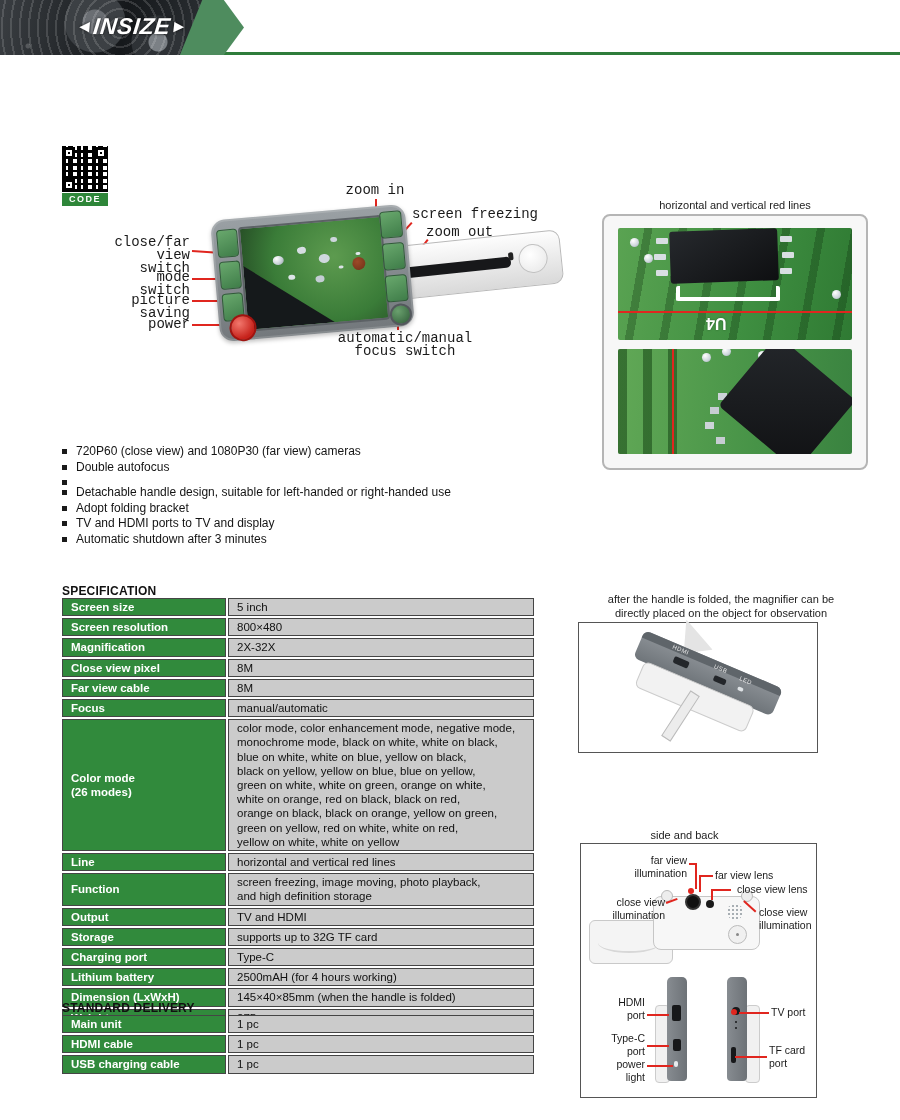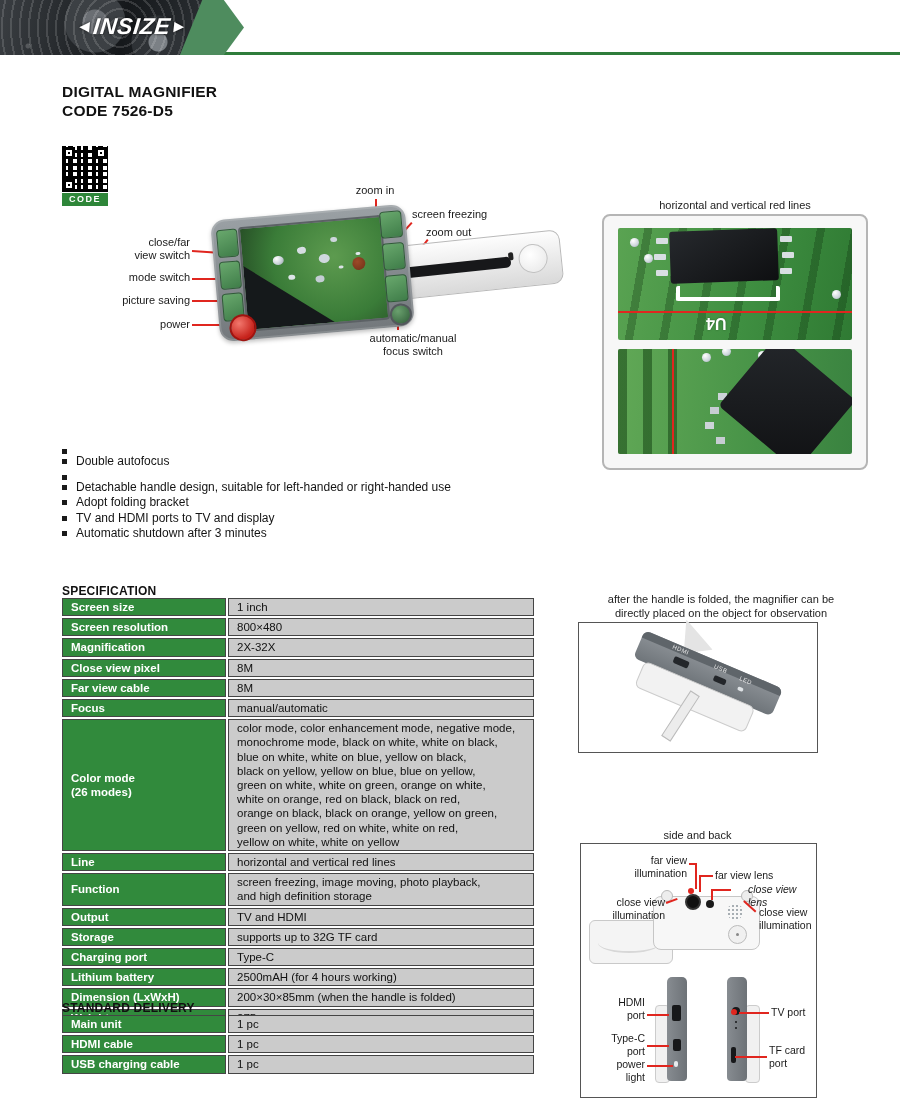--- a/index.html
+++ b/index.html
@@ -59,21 +59,21 @@
     background:radial-gradient(circle at 40% 35%,#9c4a28,#6f3018);}
   .btnL,.btnR{position:absolute;border-radius:4px;border:1px solid #2e5c36;
     background:linear-gradient(160deg,#69a86d,#3f7d49);}
   .btnL{left:5px;width:19px;height:26px;}
   .btnR{left:169px;width:20px;height:25px;}
   .btn-pwr{position:absolute;left:10px;top:96px;width:23px;height:23px;border-radius:50%;
     background:radial-gradient(circle at 35% 30%,#f2776d,#c6221b 70%);border:2px solid #a01410;}
   .btn-focus{position:absolute;left:171px;top:99px;width:18px;height:18px;border-radius:50%;
     background:radial-gradient(circle at 35% 30%,#6aa06e,#2f5c38);border:2px solid #53585c;}
 
-  .co{position:absolute;font-size:11px;color:#1a1a1a;line-height:13px;white-space:pre-line;}
+  .co{position:absolute;font-size:14px;color:#1a1a1a;line-height:13px;white-space:pre-line;font-family:Liberation Mono, monospace;}
   .co.r{text-align:right;}
   .co.c{text-align:center;}
   .rl{position:absolute;background:#e0261f;}
   .rl.h{height:1.5px;}
   .rl.v{width:1.5px;}
   .rl.s{height:1.5px;transform-origin:left center;}
   .rdot{position:absolute;width:6px;height:6px;border-radius:50%;background:#e0261f;}
 
   
   .cap{position:absolute;font-size:11px;color:#222;text-align:center;white-space:pre-line;line-height:14px;}
@@ -161,24 +161,20 @@
 
 <div class="page">
 
   <div class="hdr">
     <div class="hdr-line"></div>
     <div class="hdr-photo"></div>
     <div class="hdr-chev"></div>
     <div class="logo"><span class="arr">◄</span><span>INSIZE</span><span class="arr">►</span></div>
   </div>
 
-  <div class="title">
-    <div>DIGITAL MAGNIFIER</div>
-    <div>CODE 7526-D5</div>
-  </div>
 
   <div class="qr">
     <div class="qr-f" style="left:1px;top:1px;"></div>
     <div class="qr-f" style="right:1px;top:1px;"></div>
     <div class="qr-f" style="left:1px;bottom:1px;"></div>
   </div>
   <div class="video-badge">CODE</div>
 
   <div class="fig-main">
     <div class="dev-handle">
@@ -217,21 +213,21 @@
 
     <div class="co r" style="left:8px;top:89px;width:92px;">mode switch</div>
     <div class="rl h" style="left:102px;top:96px;width:28px;"></div>
 
     <div class="co r" style="left:8px;top:112px;width:92px;">picture saving</div>
     <div class="rl h" style="left:102px;top:118px;width:26px;"></div>
 
     <div class="co r" style="left:8px;top:136px;width:92px;">power</div>
     <div class="rl h" style="left:102px;top:142px;width:40px;"></div>
 
-    <div class="co c" style="left:253px;top:150px;width:140px;">automatic/manual
+    <div class="co c" style="left:245px;top:150px;width:140px;">automatic/manual
 focus switch</div>
     <div class="rl v" style="left:307px;top:118px;height:30px;"></div>
   </div>
 
   <div class="cap" style="left:600px;top:198px;width:270px;">horizontal and vertical red lines</div>
   <div class="box-lines">
     <div class="pcb pcb1">
       <div class="soldot" style="left:12px;top:10px;"></div>
       <div class="soldot" style="left:26px;top:26px;"></div>
       <div class="soldot" style="left:214px;top:62px;"></div>
@@ -253,20 +249,21 @@
       <div class="soldot" style="left:140px;top:2px;"></div>
       <div class="legs2"></div>
       <div class="chip2"></div>
       <div class="redline-v"></div>
     </div>
   </div>
 
   <div class="features">
     <div class="feat">
         <span class="bullet"></span>
+        <span>720P60 (close view) and 1080P30 (far view) cameras</span>
       </div>
     <div class="feat">
         <span class="bullet"></span>
         <span>Double autofocus</span>
       </div>
     <div class="feat">
         <span class="bullet"></span>
       </div>
     <div class="feat">
         <span class="bullet"></span>
@@ -284,21 +281,21 @@
         <span class="bullet"></span>
         <span>Automatic shutdown after 3 minutes</span>
       </div>
   </div>
 
   <div class="sec-title" style="left:62px;top:584px;">SPECIFICATION</div>
   <table class="gtab" style="left:60px;top:596px;">
     <tbody>
         <tr>
           <td class="l">Screen size</td>
-          <td class="v">1 inch</td>
+          <td class="v">5 inch</td>
         </tr>
     <tr>
           <td class="l">Screen resolution</td>
           <td class="v">800×480</td>
         </tr>
     <tr>
           <td class="l">Magnification</td>
           <td class="v">2X-32X</td>
         </tr>
     <tr>
@@ -346,21 +343,21 @@
     <tr>
           <td class="l">Charging port</td>
           <td class="v">Type-C</td>
         </tr>
     <tr>
           <td class="l">Lithium battery</td>
           <td class="v">2500mAH (for 4 hours working)</td>
         </tr>
     <tr>
           <td class="l">Dimension (LxWxH)</td>
-          <td class="v">200×30×85mm (when the handle is folded)</td>
+          <td class="v">145×40×85mm (when the handle is folded)</td>
         </tr>
     <tr>
           <td class="l">Weight</td>
           <td class="v">275g</td>
         </tr>
   </tbody>
     </table>
 
   <div class="sec-title" style="left:62px;top:1001px;text-align:center;">STANDARD DELIVERY</div>
   <table class="gtab" style="left:60px;top:1013px;">
@@ -391,21 +388,21 @@
         <span class="fold-lab" style="left:106px;top:4px;">LED</span>
         <div class="fold-port" style="left:38px;top:12px;width:16px;height:7px;"></div>
         <div class="fold-port" style="left:82px;top:14px;width:13px;height:6px;"></div>
         <div class="fold-port" style="left:108px;top:15px;width:6px;height:4px;background:#dfe3e6;"></div>
       </div>
       <div class="fold-body"></div>
     </div>
     <div class="fold-leg"></div>
   </div>
 
-  <div class="cap" style="left:579px;top:828px;width:237px;">side and back</div>
+  <div class="cap" style="left:566px;top:828px;width:237px;">side and back</div>
   <div class="box-sb">
 
     <div class="sb-handle"></div>
     <div class="sb-body"></div>
     <div class="bump" style="left:80px;top:46px;"></div>
     <div class="bump" style="left:160px;top:46px;"></div>
     <div class="farlens"></div>
     <div class="closelens"></div>
     <div class="grille"></div>
     <div class="dial"></div>
@@ -413,21 +410,21 @@
     <div class="sb-lab r" style="left:18px;top:10px;width:88px;">far view
 illumination</div>
     <div class="rl h" style="left:108px;top:19px;width:8px;"></div>
     <div class="rl v" style="left:114px;top:19px;height:26px;"></div>
     <div class="rdot" style="left:107px;top:44px;"></div>
 
     <div class="sb-lab" style="left:134px;top:25px;">far view lens</div>
     <div class="rl h" style="left:118px;top:31px;width:14px;"></div>
     <div class="rl v" style="left:118px;top:31px;height:17px;"></div>
 
-    <div class="sb-lab" style="left:167px;top:39px;font-style:italic;">close view lens</div>
+    <div class="sb-lab" style="left:156px;top:39px;">close view lens</div>
     <div class="rl h" style="left:130px;top:45px;width:20px;"></div>
     <div class="rl v" style="left:130px;top:45px;height:11px;"></div>
 
     <div class="sb-lab r" style="left:2px;top:52px;width:82px;">close view
 illumination</div>
     <div class="rl s" style="left:85px;top:58px;width:12px;transform:rotate(-20deg);"></div>
 
     <div class="sb-lab" style="left:178px;top:62px;width:58px;">close view
 illumination</div>
     <div class="rl s" style="left:163px;top:56px;width:16px;transform:rotate(42deg);"></div>

